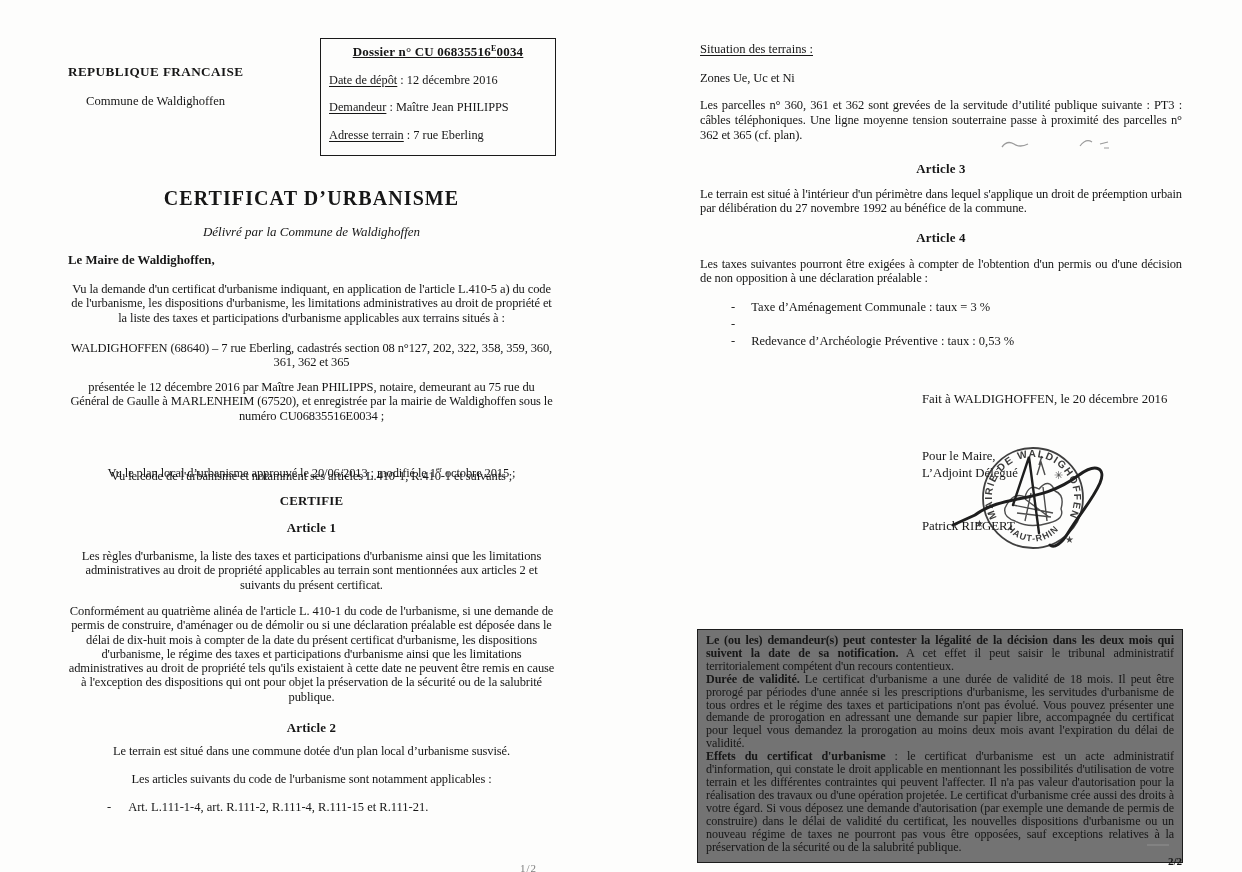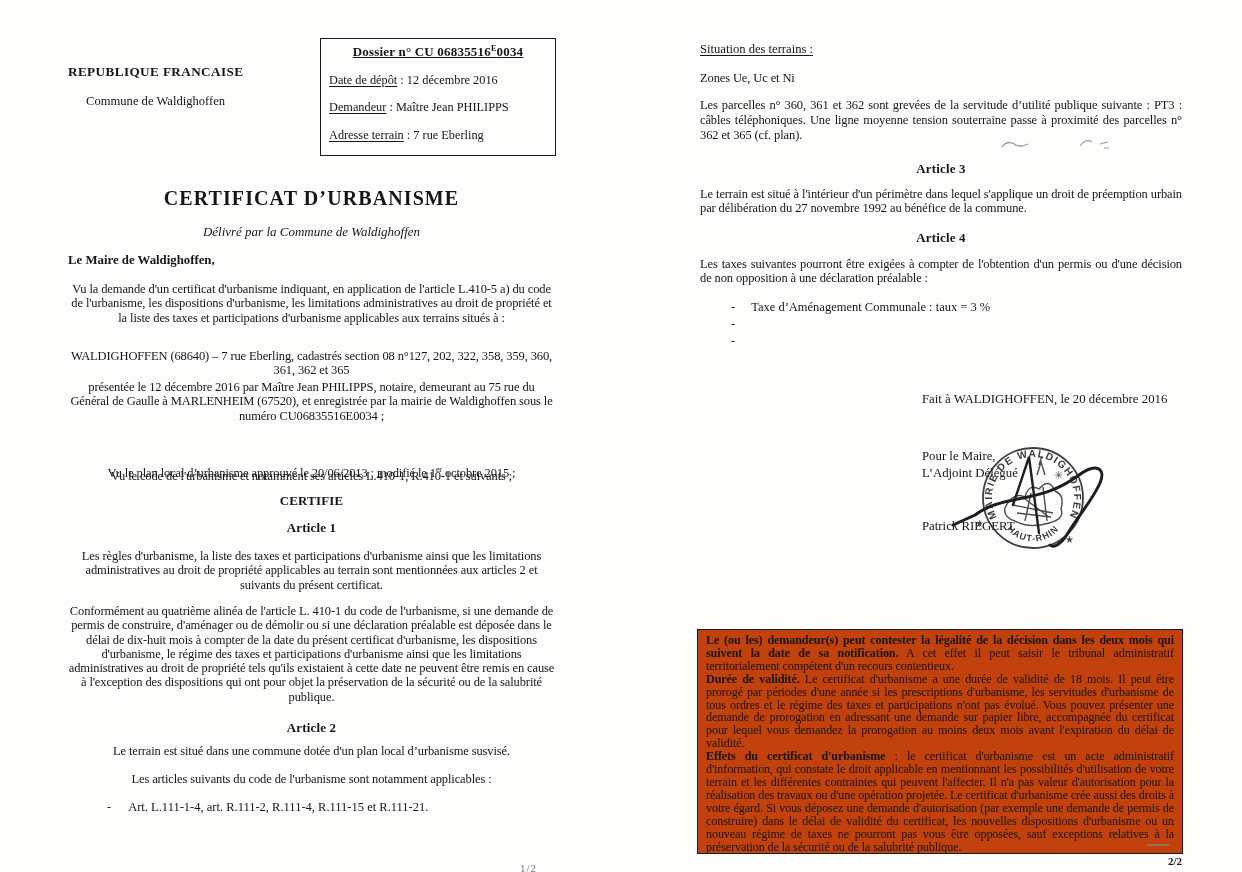--- a/index.html
+++ b/index.html
@@ -42,21 +42,21 @@
   .bullet-row{display:flex;gap:17px;padding-left:39px;font-size:12.5px;}
   .bullet-row .dash{flex:0 0 auto;}
   
   .rp-col{left:700px;width:482px;}
   .situation{top:42px;font-size:12.6px;}
   .tax-row{display:flex;gap:16px;padding-left:31px;font-size:12.5px;line-height:17px;}
   .sign-line{left:922px;font-size:12.8px;white-space:nowrap;}
   .notice-box{
     left:697px;top:629px;width:486px;
     border:1.8px solid #1c1c1c;box-sizing:border-box;
-    padding:4px 8px 0 8px;background:#c2410c;
+    padding:4px 8px 9px 8px;background:#737373;
   }
   .notice-box p{
     margin:0;font-size:12.1px;line-height:12.9px;letter-spacing:-0.1px;
     text-align:justify;
   }
   .page-num{left:1168px;top:855px;font-size:11px;font-weight:bold;}
   .page-num-faint{left:520px;top:862px;font-size:11px;color:#7d7d7d;letter-spacing:1px;}
   .dash-artifact{left:1147px;top:844px;width:22px;height:2px;background:#8a8a8a;opacity:.65;}
   .stamp-svg{left:853px;top:413px;width:272px;height:178px;}
 </style>
@@ -75,21 +75,21 @@
       <div class="dossier-field"><span class="u">Date de dépôt</span><span> : 12 décembre 2016</span></div>
       <div class="dossier-field"><span class="u">Demandeur</span><span> : Maître Jean PHILIPPS</span></div>
       <div class="dossier-field"><span class="u">Adresse terrain</span><span> : 7 rue Eberling</span></div>
     </div>
 
     <div class="abs lp-col doc-title center">CERTIFICAT D’URBANISME</div>
     <div class="abs lp-col doc-subtitle center">Délivré par la Commune de Waldighoffen</div>
     <div class="abs salutation" style="left:68px;top:253px;">Le Maire de Waldighoffen,</div>
 
     <p class="abs lp-col body-text" style="top:282px;">Vu la demande d'un certificat d'urbanisme indiquant, en application de l'article L.410-5 a) du code de l'urbanisme, les dispositions d'urbanisme, les limitations administratives au droit de propriété et la liste des taxes et participations d'urbanisme applicables aux terrains situés à :</p>
-    <p class="abs lp-col body-text" style="top:349px;">WALDIGHOFFEN (68640) – 7 rue Eberling, cadastrés section 08 n°127, 202, 322, 358, 359, 360, 361, 362 et 365</p>
+    <p class="abs lp-col body-text" style="top:341px;">WALDIGHOFFEN (68640) – 7 rue Eberling, cadastrés section 08 n°127, 202, 322, 358, 359, 360, 361, 362 et 365</p>
     <p class="abs lp-col body-text" style="top:380px;">présentée le 12 décembre 2016 par Maître Jean PHILIPPS, notaire, demeurant au 75 rue du Général de Gaulle à MARLENHEIM (67520), et enregistrée par la mairie de Waldighoffen sous le numéro CU06835516E0034 ;</p>
     <p class="abs lp-col body-text" style="top:437px;margin-top:32px;">Vu le code de l'urbanisme et notamment ses articles L.410-1, R.410-1 et suivants ;</p>
     <p class="abs lp-col body-text" style="top:466px;"><span>Vu le plan local d’urbanisme approuvé le 20/06/2013 ; modifié le 1</span><sup class="sup">er</sup><span> octobre 2015 ;</span></p>
 
     <div class="abs lp-col heading center" style="top:494px;">CERTIFIE</div>
     <div class="abs lp-col heading center" style="top:521px;">Article 1</div>
 
     <p class="abs lp-col body-text" style="top:549px;">Les règles d'urbanisme, la liste des taxes et participations d'urbanisme ainsi que les limitations administratives au droit de propriété applicables au terrain sont mentionnées aux articles 2 et suivants du présent certificat.</p>
     <p class="abs lp-col body-text" style="top:604px;">Conformément au quatrième alinéa de l'article L. 410-1 du code de l'urbanisme, si une demande de permis de construire, d'aménager ou de démolir ou si une déclaration préalable est déposée dans le délai de dix-huit mois à compter de la date du présent certificat d'urbanisme, les dispositions d'urbanisme, le régime des taxes et participations d'urbanisme ainsi que les limitations administratives au droit de propriété tels qu'ils existaient à cette date ne peuvent être remis en cause à l'exception des dispositions qui ont pour objet la préservation de la sécurité ou de la salubrité publique.</p>
 
@@ -119,20 +119,21 @@
 
     <div class="abs rp-col tax-row" style="top:299px;">
       <span class="dash">-</span>
       <span>Taxe d’Aménagement Communale : taux = 3 %</span>
     </div>
     <div class="abs rp-col tax-row" style="top:316px;">
       <span class="dash">-</span>
     </div>
     <div class="abs rp-col tax-row" style="top:333px;">
       <span class="dash">-</span>
+      <span>Redevance d’Archéologie Préventive : taux : 0,53 %</span>
     </div>
 
     <div class="abs sign-line" style="top:392px;">Fait à WALDIGHOFFEN, le 20 décembre 2016</div>
     <div class="abs sign-line" style="top:449px;">Pour le Maire,</div>
     <div class="abs sign-line" style="top:466px;">L’Adjoint Délégué</div>
     <div class="abs sign-line" style="top:519px;">Patrick RIEGERT</div>
 
     <svg class="abs stamp-svg" viewBox="0 0 272 178">
       <g stroke="#2b2b2b" fill="none" stroke-width="1.8" opacity="0.9">
         <circle cx="180" cy="85" r="50"></circle>

